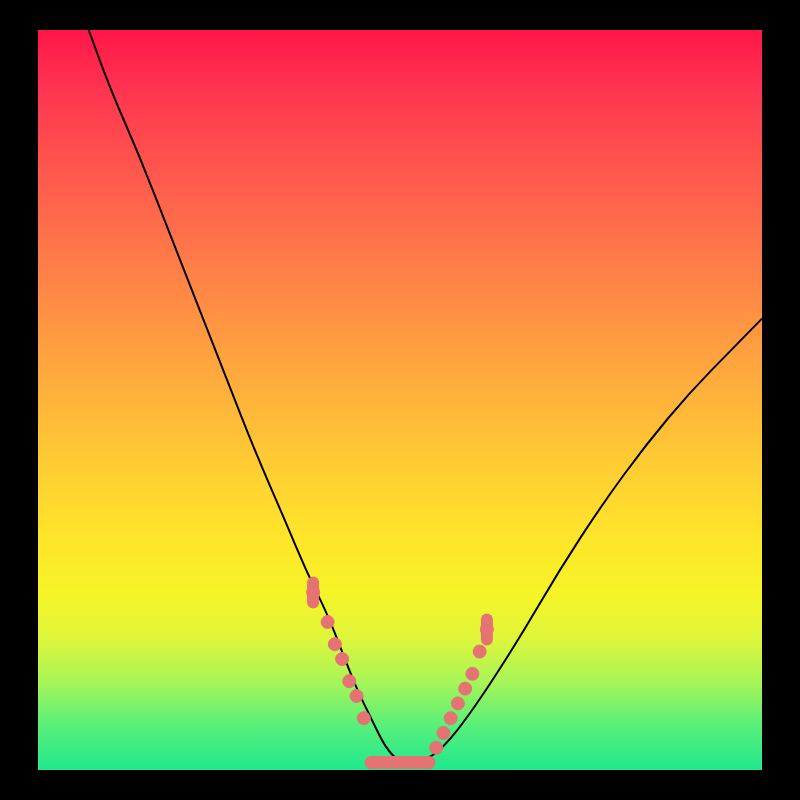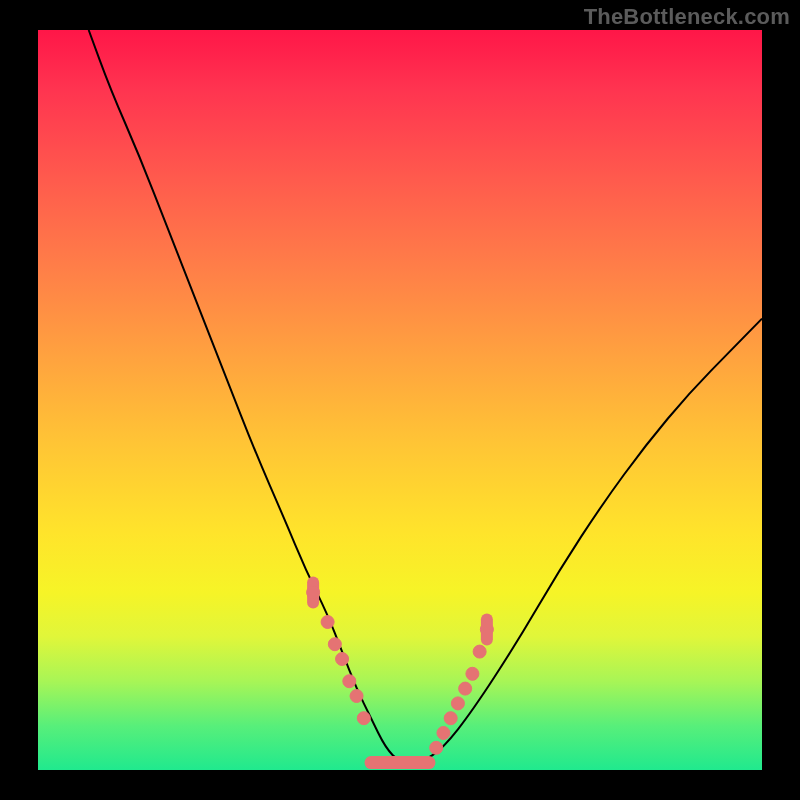--- a/index.html
+++ b/index.html
@@ -70,21 +70,20 @@
   .pill {
     fill: #e57373;
     stroke: #e57373;
   }
 </style>
 </head>
 <body>
 
 <div class="frame">
 
-  <div class="attribution">TheBottleneck.com</div>
 
   <div class="plot-area"></div>
 
   <svg class="overlay" viewBox="0 0 724 740" preserveAspectRatio="none">
     <path id="curve-path" class="curve" d="M 50.68000000000001 0 Q 50.68000000000001 0 61.540000000000006 29.599999999999966 Q 72.4 59.19999999999993 86.88000000000001 92.5 Q 101.36000000000001 125.80000000000007 115.84 162.80000000000007 Q 130.32 199.80000000000007 144.8 236.80000000000004 Q 159.28 273.8 173.76 310.79999999999995 Q 188.24 347.79999999999995 202.72 384.79999999999995 Q 217.2 421.8 231.68 455.1 Q 246.16000000000003 488.4 257.02 514.3 Q 267.88 540.2 278.74 562.4000000000001 Q 289.6 584.6 296.84000000000003 603.1 Q 304.08 621.6 311.32 640.1 Q 318.56 658.6 325.8 673.4000000000001 Q 333.04 688.2 340.28 703 Q 347.52 717.8 354.76 725.2 Q 362 732.6 372.86 732.6 Q 383.72 732.6 394.58000000000004 725.2 Q 405.44000000000005 717.8 419.92 699.3 Q 434.4 680.8 456.12 647.5 Q 477.84000000000003 614.2 499.56 577.2 Q 521.28 540.2 543 506.90000000000003 Q 564.72 473.6 586.44 444 Q 608.16 414.4 629.88 388.5 Q 651.6 362.59999999999997 673.3199999999999 340.4 Q 695.04 318.20000000000005 709.52 303.40000000000003 T 724 288.6"></path>
     <g id="markers-group">
         <line x1="275.12" y1="552.4" x2="275.12" y2="572.4" class="pill" stroke-width="12" stroke-linecap="round"></line>
         <circle cx="275.12" cy="562.4" r="6.5" class="marker"></circle>
         <circle cx="289.6" cy="592" r="6.5" class="marker"></circle>
         <circle cx="296.84" cy="614.2" r="6.5" class="marker"></circle>

